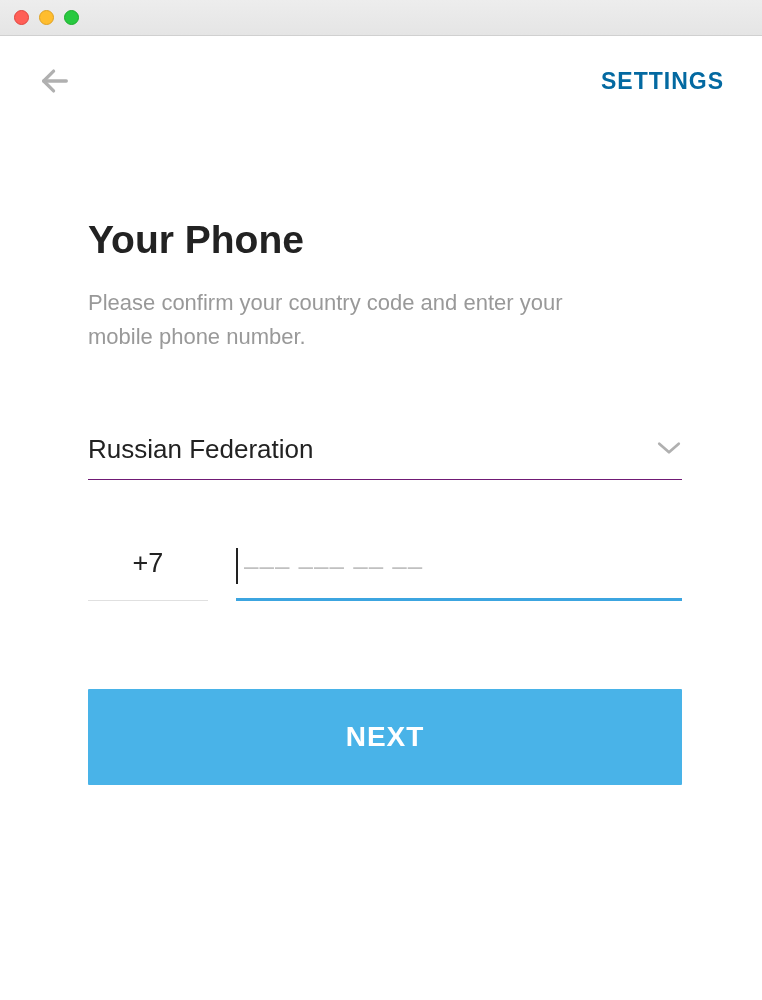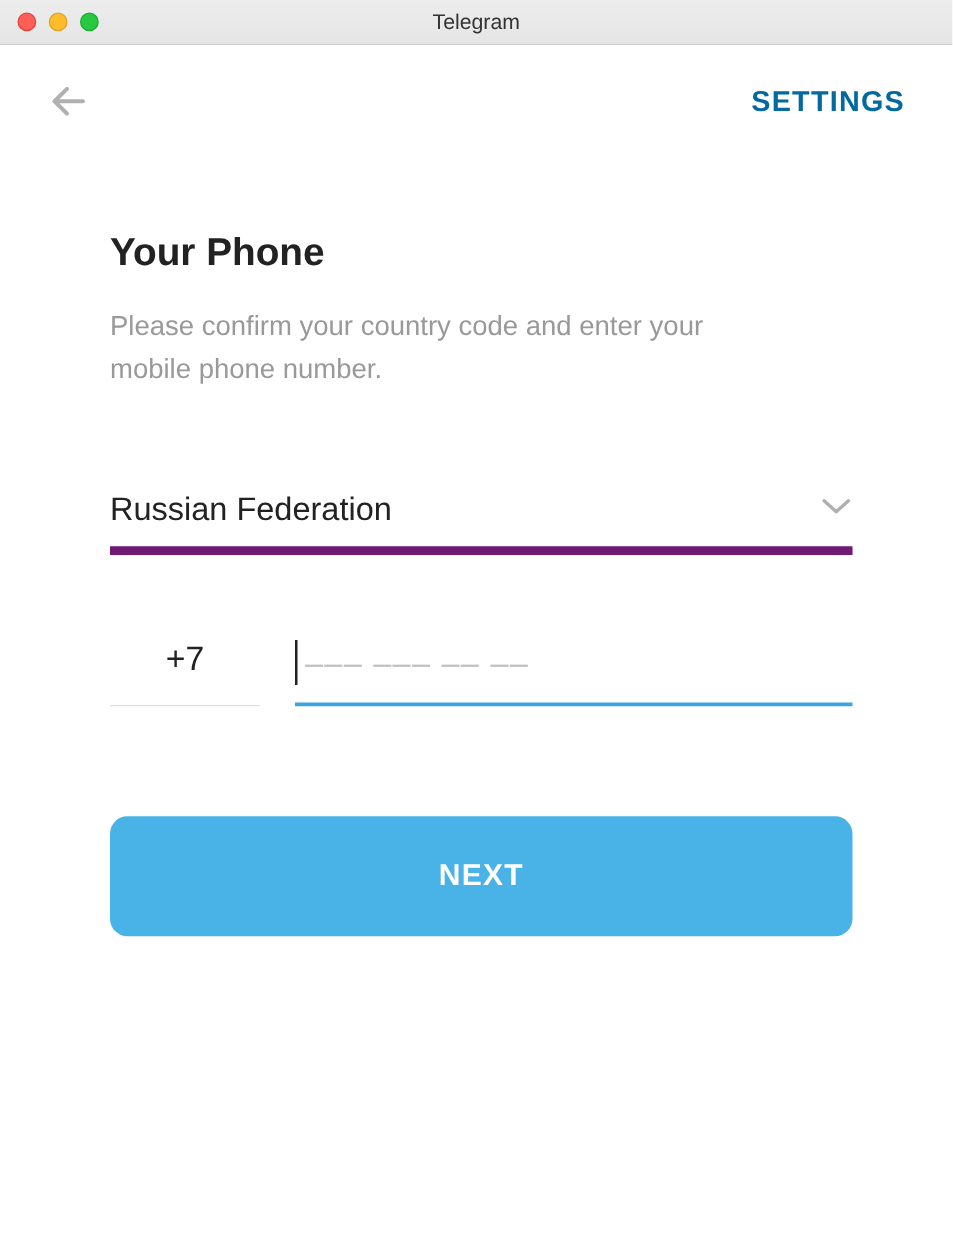--- a/index.html
+++ b/index.html
@@ -83,40 +83,41 @@
       font-weight: 600;
       letter-spacing: 1px;
       cursor: pointer;
     }
     
     .main {
       padding: 66px 80px 0 88px;
     }
     
     .page-title {
-      font-size: 31px;
+      font-size: 39px;
       font-weight: 700;
       color: #222222;
       margin-bottom: 24px;
+      margin-top: 34px;
     }
     
     .subtitle {
       font-size: 22px;
       color: #999999;
       line-height: 1.55;
       margin-bottom: 80px;
       max-width: 540px;
     }
     
     .country-selector {
       display: flex;
       justify-content: space-between;
       align-items: center;
       padding-bottom: 14px;
-      border-bottom: 7px solid #701a75;
+      border-bottom: 1px solid #701a75;
       cursor: pointer;
       margin-bottom: 68px;
     }
     
     .country-name {
       font-size: 26px;
       color: #222222;
     }
     
     .chevron {
@@ -172,41 +173,40 @@
       border: none;
       outline: none;
       font-size: 26px;
     }
     
     .next-button {
       width: 100%;
       height: 96px;
       background: #49b3e8;
       color: #ffffff;
-      font-size: 24px;
+      font-size: 28px;
       font-weight: 600;
       letter-spacing: 1px;
       border: none;
-      border-radius: 14px;
+      border-radius: 1px;
       cursor: pointer;
       display: flex;
       align-items: center;
       justify-content: center;
     }
   </style>
 </head>
 <body>
 
 <div class="titlebar">
   <div class="traffic-lights">
     <div class="traffic-light red"></div>
     <div class="traffic-light yellow"></div>
     <div class="traffic-light green"></div>
   </div>
-  <div class="window-title">Telegram</div>
 </div>
 
 <div class="content">
   <div class="header">
     <div class="back-arrow">
       <svg viewBox="0 0 24 24" fill="none" stroke="currentColor" stroke-width="2.3" stroke-linecap="round" stroke-linejoin="round">
         <line x1="20" y1="12" x2="4" y2="12"></line>
         <polyline points="11 19 4 12 11 5"></polyline>
       </svg>
     </div>

